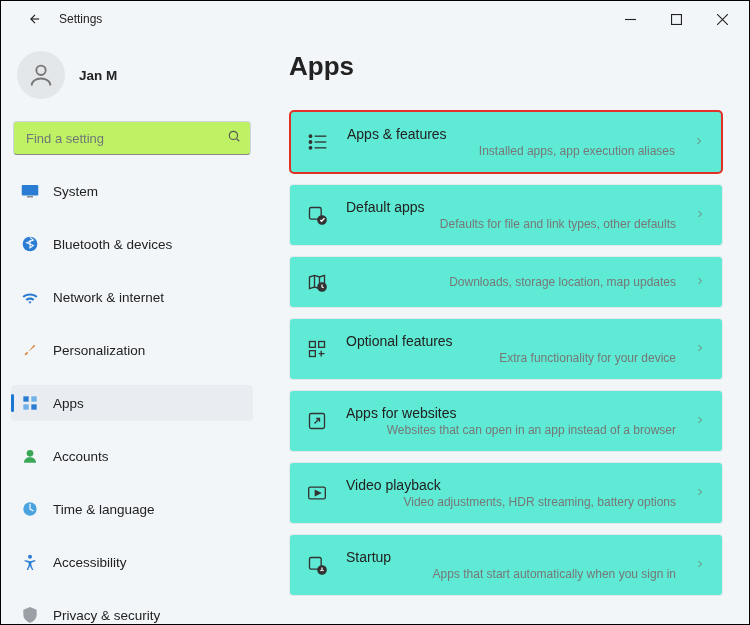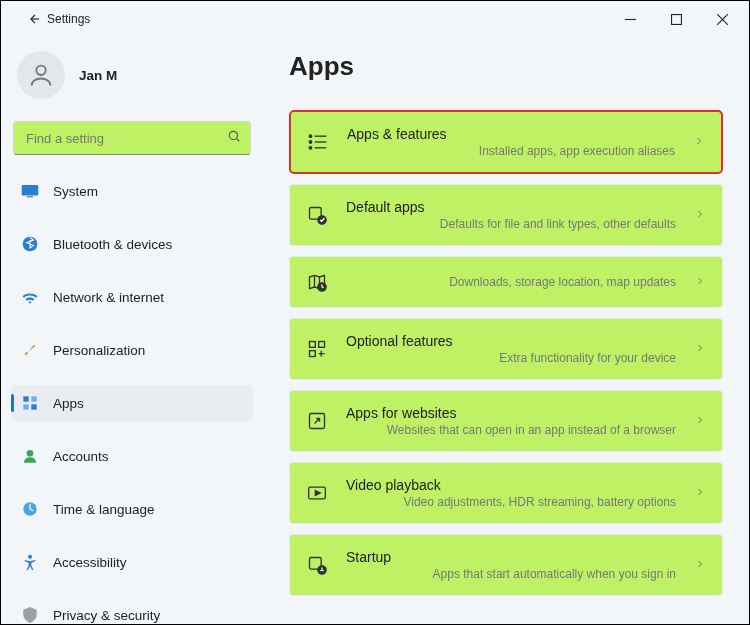--- a/index.html
+++ b/index.html
@@ -14,21 +14,21 @@
     height: 36px;
     display: flex; align-items: center;
     padding: 0 4px;
   }
   .tb-left { display: flex; align-items: center; flex: 1; padding-left: 18px; }
   .back-btn {
     width: 24px; height: 24px;
     display: flex; align-items: center; justify-content: center;
     cursor: default; color: #222;
   }
-  .app-title { font-size: 12px; margin-left: 0; color: #222; }
+  .app-title { font-size: 12px; margin-left: 12px; color: #222; }
   .tb-right { display: flex; }
   .win-btn {
     width: 46px; height: 30px;
     display: flex; align-items: center; justify-content: center;
     color: #222;
   }
   .shell { display: flex; height: calc(100% - 36px); }
   .sidebar {
     width: 262px; padding: 14px 10px 10px 10px;
     display: flex; flex-direction: column;
@@ -83,21 +83,21 @@
   .main {
     flex: 1; padding: 14px 26px 10px 26px;
     overflow-y: auto;
   }
   .page-title {
     font-size: 26px; font-weight: 600; color: #222;
     margin-bottom: 28px;
   }
   .cards { display: flex; flex-direction: column; gap: 3px; }
   .card {
-    background: #bef264;
+    background: #5eead4;
     border: 1px solid #e6e9ec;
     border-radius: 4px;
     padding: 14px 16px;
     display: flex; align-items: center; gap: 18px;
     margin-bottom: 7px;
   }
   .card.highlight {
     border: 2.5px solid #e33027;
     border-radius: 5px;
   }

